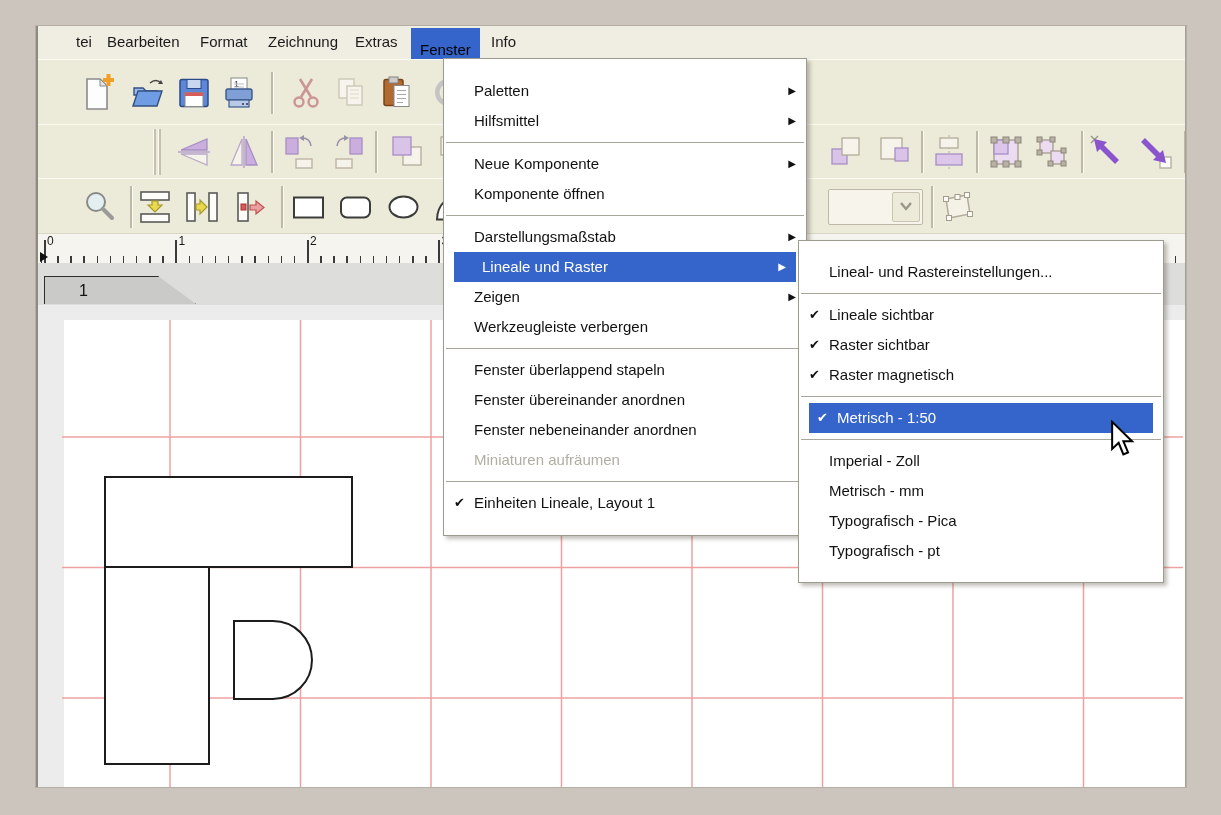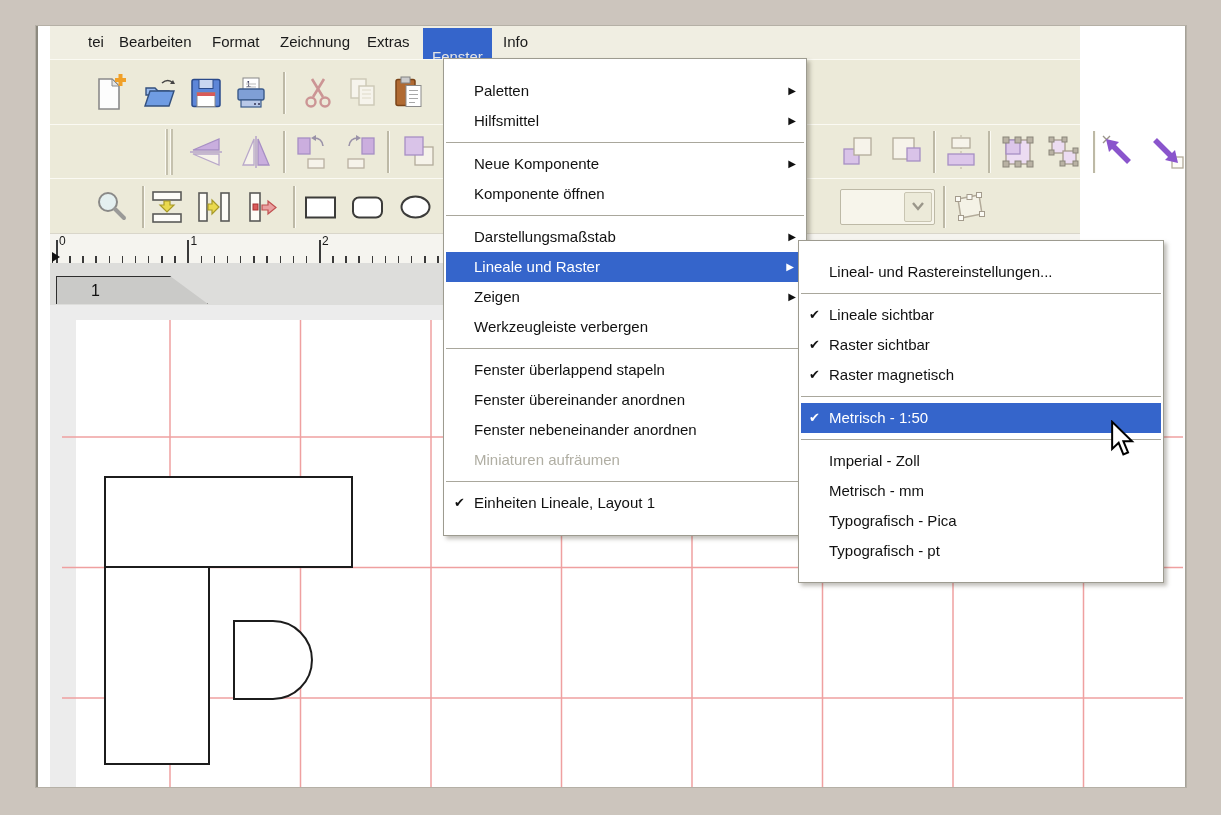--- a/index.html
+++ b/index.html
@@ -1,24 +1,24 @@
 <!DOCTYPE html>
 <html style="--c-accent: #3565cb; --c-outer: #ccc5bd; --c-chrome: #ecead9; --c-menubar: #f0eee2; --c-menubg: #ffffff; --c-menuborder: #9d9b90; --c-disabled: #b0aea3; --c-grid: #efa0a0; --c-tabstrip: #dddddb; --c-tab: #cacac8; --c-ruler: #f5f4ef; --c-margin: #ececec; --c-page: #ffffff; --c-shape_stroke: #1c1c1c;"><head>
 <meta charset="utf-8">
 <style>
   html,body{margin:0;padding:0;}
   body{width:1221px;height:815px;overflow:hidden;font-family:"Liberation Sans",sans-serif;}
   #screen{position:relative;width:1221px;height:815px;background:var(--c-outer,#ccc5bd);overflow:hidden;}
   #window{position:absolute;left:36px;top:26px;width:1147px;height:761px;background:#fff;overflow:hidden;
           border-left:2px solid #8d8a80;border-right:1px solid #a5a198;box-shadow:0 0 0 1px #b5b0a6;}
-  .band{position:absolute;left:12px;width:1030px;background:var(--c-chrome,#ecead9);border-top:1px solid #fbfaf3;border-bottom:1px solid #c9c5b2;}
+  .band{position:absolute;left:0;width:1147px;background:var(--c-chrome,#ecead9);border-top:1px solid #fbfaf3;border-bottom:1px solid #c9c5b2;}
   
   #menubar{top:0;height:33px;background:var(--c-menubar,#f0eee2);border-top:none;}
   .mbitem{position:absolute;top:0;height:32px;line-height:32px;font-size:15px;color:#1a1a1a;padding:0 4px;white-space:nowrap;}
-  .mbitem.sel{background:var(--c-accent,#3565cb);color:#e5e5e5;padding:13px 9px;}
+  .mbitem.sel{background:var(--c-accent,#3565cb);color:#000000;padding:6px 9px;}
   
   #row1{top:33px;height:65px;}
   #row2{top:98px;height:54px;}
   #row3{top:152px;height:55px;}
   .tbi{position:absolute;top:50%;transform:translateY(-50%);}
   .tsep{position:absolute;top:50%;transform:translateY(-50%);width:2px;height:42px;background:#bdb9a6;border-right:1px solid #fbfaf3;}
   .handle{position:absolute;top:50%;transform:translateY(-50%);width:9px;height:46px;
           background:repeating-linear-gradient(90deg,#fbfaf3 0 1px,#c5c1ae 1px 3px,transparent 3px 5px);}
   .combo{position:absolute;top:50%;transform:translateY(-50%);width:93px;height:34px;background:#f7f5eb;border:1px solid #bdb9a6;border-radius:2px;}
   .combo .cbtn{position:absolute;right:2px;top:2px;width:26px;height:28px;background:#ecead9;border:1px solid #c9c5b2;border-radius:2px;}
@@ -41,21 +41,21 @@
   #page{position:absolute;left:26px;top:15px;right:0;bottom:0;background:var(--c-page,#fff);}
   #drawing{position:absolute;left:0;top:0;z-index:3;pointer-events:none;}
   
   .popup{position:absolute;background:var(--c-menubg,#fff);border:1px solid var(--c-menuborder,#9d9b90);
          box-shadow:3px 3px 4px rgba(80,75,60,.35);padding:17px 0;z-index:10;}
   #fenstermenu{left:443px;top:58px;width:362px;}
   #rastersub{left:798px;top:240px;width:364px;z-index:11;padding:16px 0;}
   .mi{position:relative;height:30px;line-height:30px;font-size:15px;color:#111;padding-left:30px;white-space:nowrap;}
   .mi .chk{position:absolute;left:10px;top:0;font-size:13px;}
   .mi .arr{position:absolute;right:10px;top:0;font-size:10px;}
-  .mi.hl{background:var(--c-accent,#3565cb);color:#fff;margin:0 2px;padding-left:28px;}
+  .mi.hl{background:var(--c-accent,#3565cb);color:#fff;margin:0 10px;padding-left:28px;}
   .mi.hl .chk{left:8px;}
   .mi.dis{color:var(--c-disabled,#aeaca1);}
   .msep{height:13px;position:relative;}
   .msep::after{content:"";position:absolute;left:2px;right:2px;top:6px;border-top:1px solid #a9a79c;}
   
   #cursor{position:absolute;left:1110px;top:420px;z-index:50;}
 </style>
 </head>
 <body>
 

